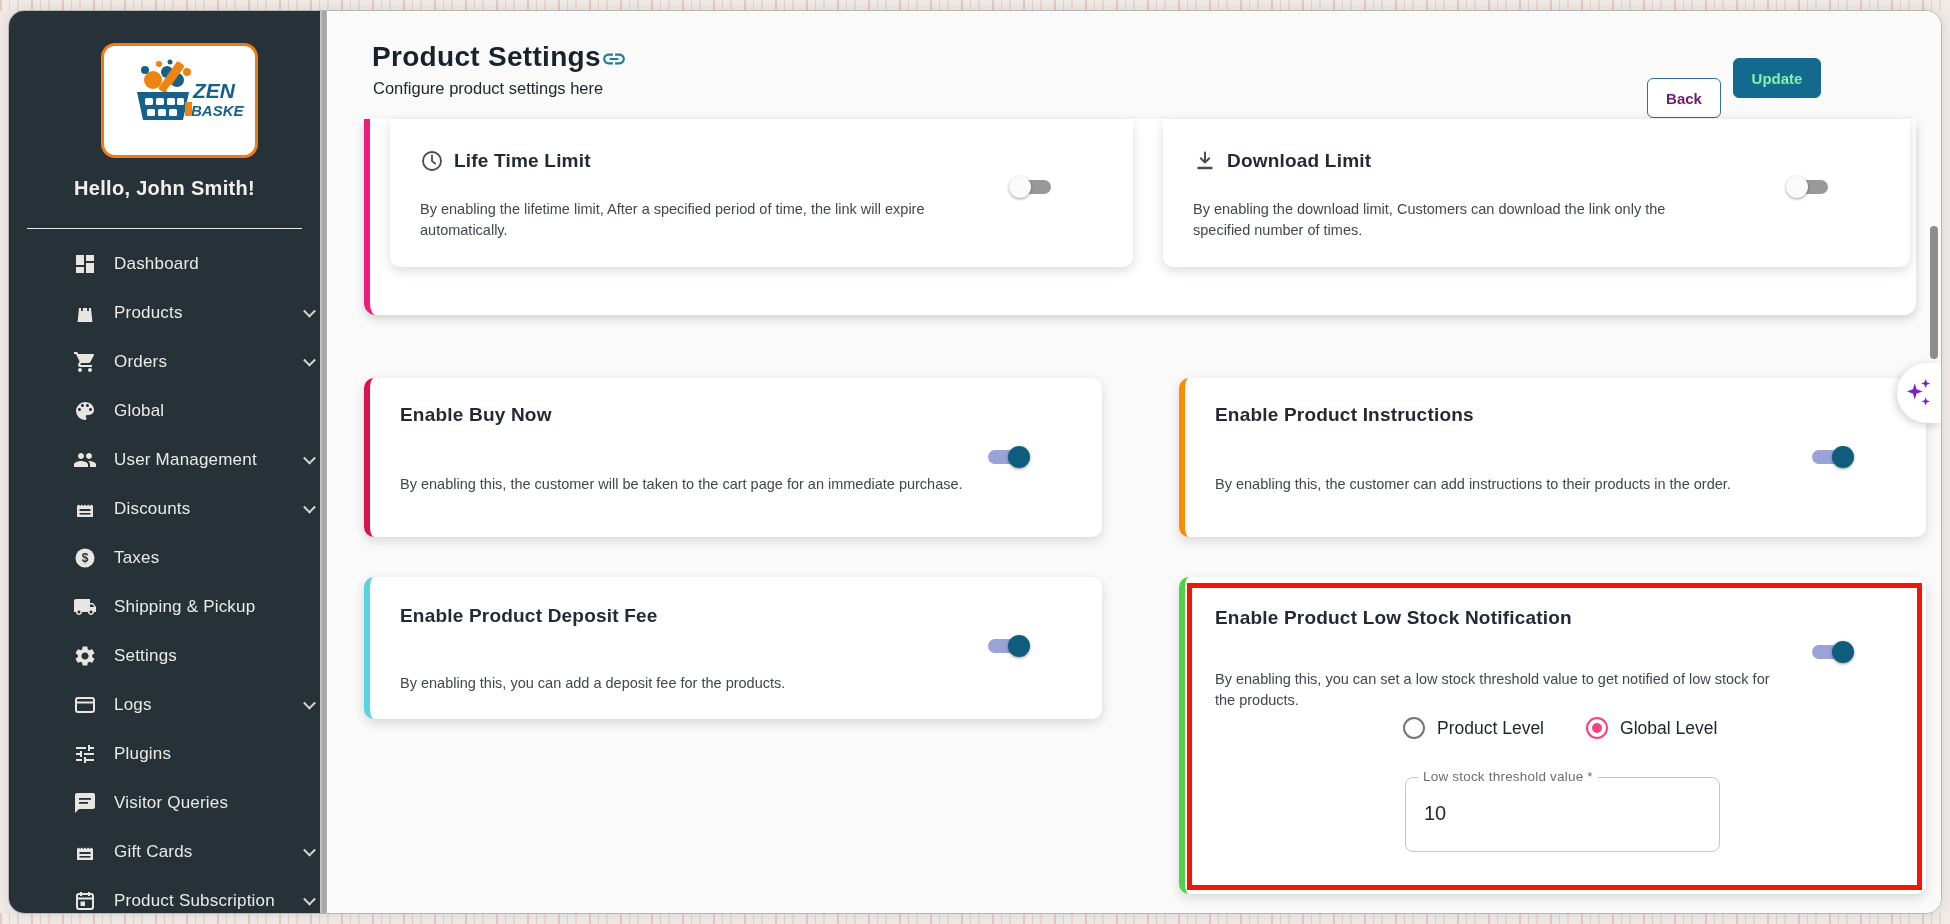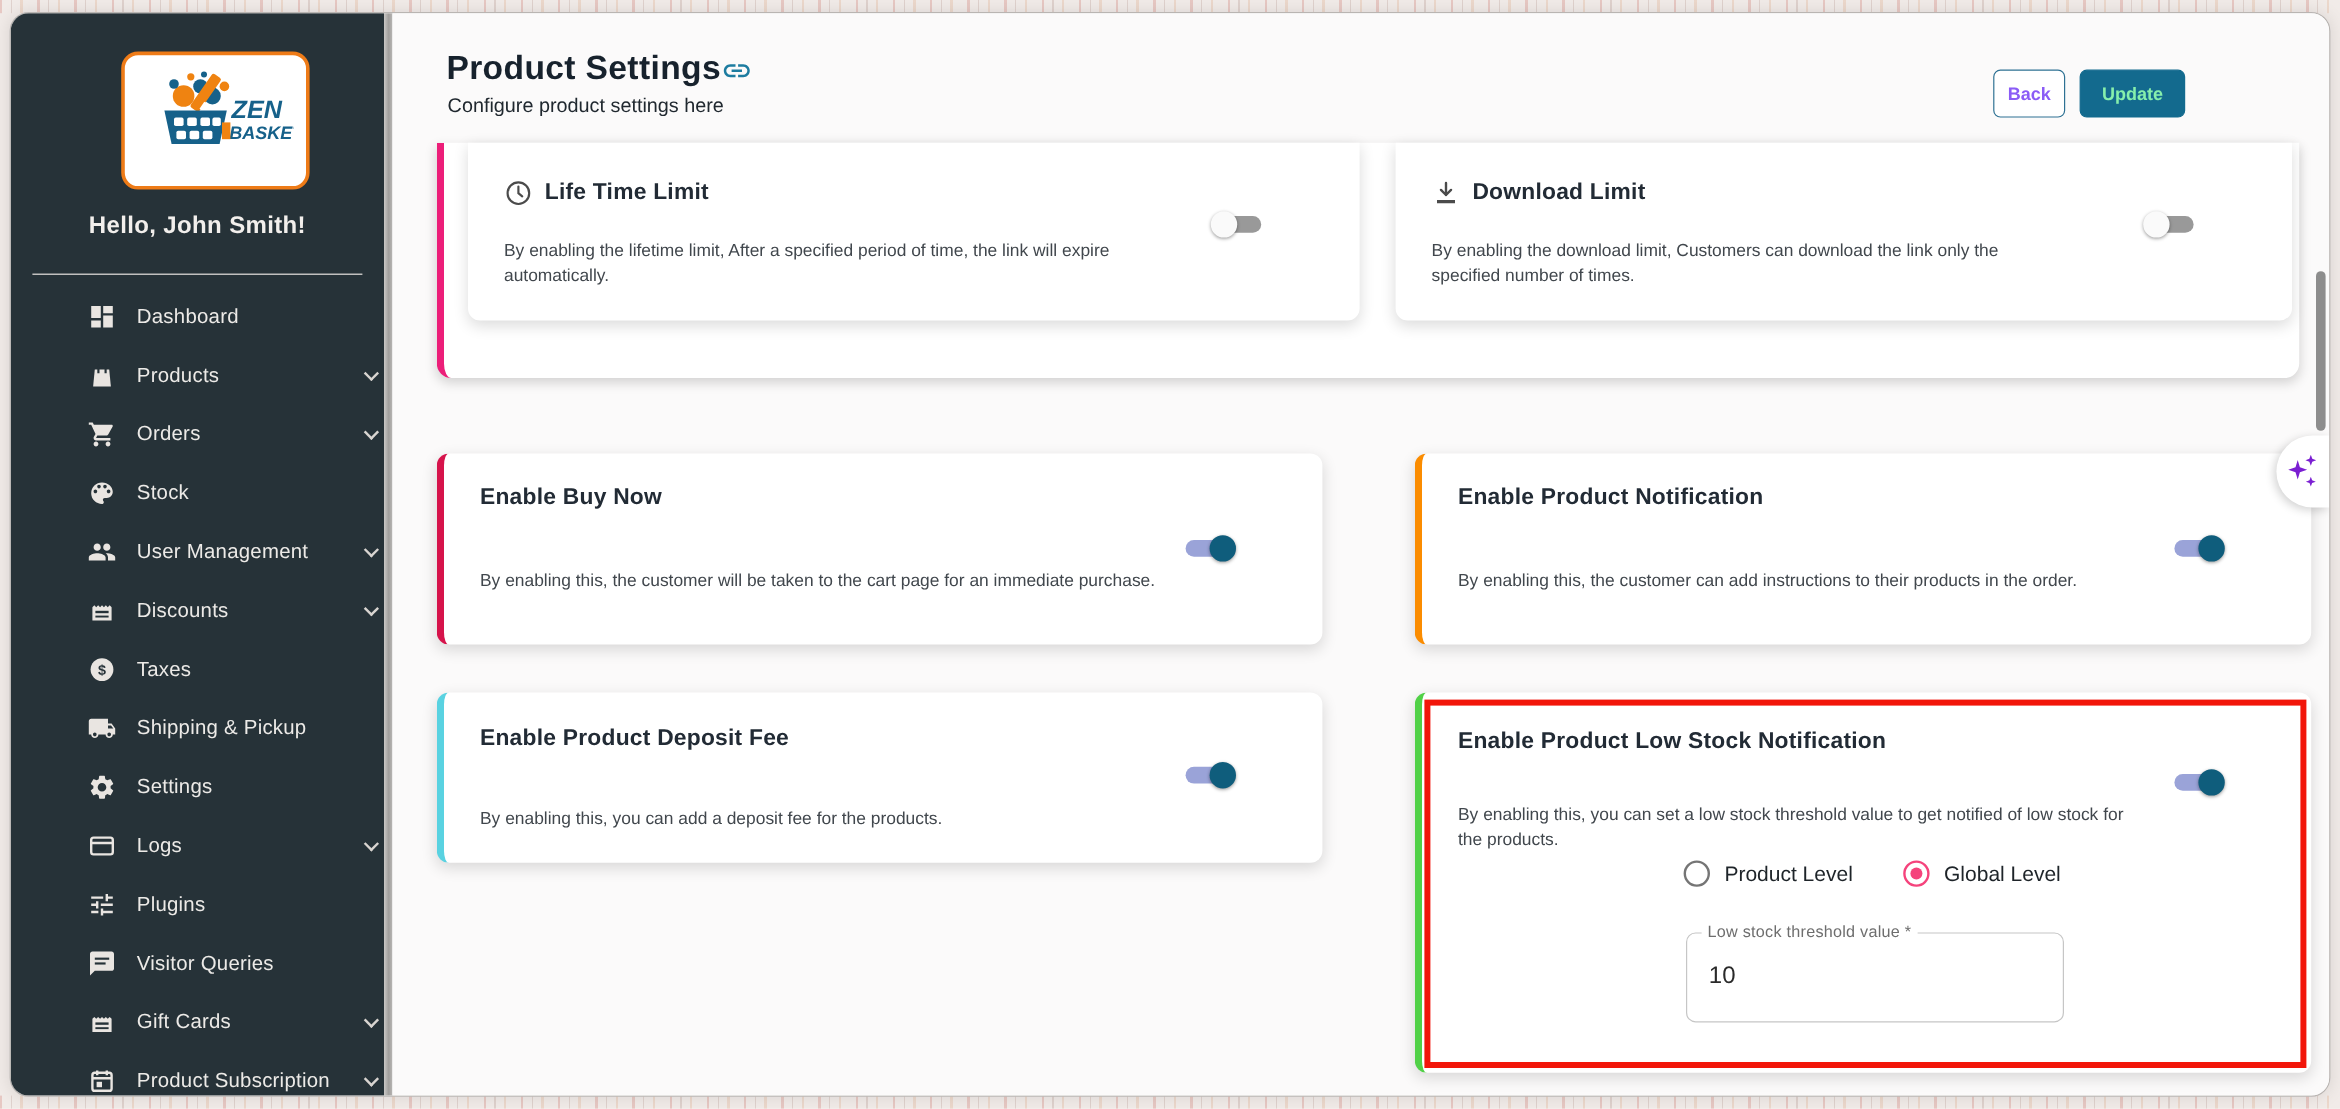--- a/index.html
+++ b/index.html
@@ -62,21 +62,21 @@
   .main { position:absolute; left:318px; top:0; right:0; bottom:0; background:#fbfafa; }
   .page-title-row { position:absolute; left:45px; top:30px; display:flex; align-items:center; gap:0; }
   .page-title { font-size:28px; font-weight:bold; color:#17222d; letter-spacing:.3px; }
   .link-icon { width:26px; height:26px; color:#1d7ca0; margin-top:4px; }
   .link-icon svg { width:26px; height:26px; }
   .page-subtitle { position:absolute; left:46px; top:68px; font-size:16.5px; color:#20282f; }
 
   .hdr-buttons { position:absolute; right:120px; top:47px; display:flex; gap:12px; }
   .btn { height:40px; border-radius:6px; font-size:15px; font-weight:bold;
     display:flex; align-items:center; justify-content:center; cursor:pointer; }
-  .btn-back { width:60px; background:#fff; border:1px solid #2e7193; color:#8b5cf6; }
+  .btn-back { width:74px; background:#fff; border:1px solid #2e7193; color:#701a75;margin-top:20px; }
   .btn-update { width:88px; background:#136a8e; border:1px solid #136a8e; color:#86efac; }
 
   
   .group-panel {
     position:absolute; left:37px; top:108px; width:1552px; height:196px;
     background:#fff; border-left:6px solid #ec1e79;
     border-radius:0 0 12px 12px;
     box-shadow:0 4px 10px rgba(0,0,0,.16);
   }
   .card { position:absolute; background:#fff; border-radius:10px;
@@ -197,21 +197,21 @@
           </span>
           <span class="mi-label">Orders</span>
           <span class="chev"></span>
         </div>
         <div class="menu-item">
           <span class="mi-icon">
             <svg viewBox="0 0 24 24">
               <path fill="currentColor" d="M12 3a9 9 0 0 0 0 18c.83 0 1.5-.67 1.5-1.5 0-.39-.15-.74-.39-1.01-.23-.26-.38-.61-.38-.99 0-.83.67-1.5 1.5-1.5H16a5 5 0 0 0 5-5c0-4.42-4.03-8-9-8zm-5.5 9c-.83 0-1.5-.67-1.5-1.5S5.67 9 6.5 9 8 9.67 8 10.5 7.33 12 6.5 12zm3-4C8.67 8 8 7.33 8 6.5S8.67 5 9.5 5s1.5.67 1.5 1.5S10.33 8 9.5 8zm5 0c-.83 0-1.5-.67-1.5-1.5S13.67 5 14.5 5s1.5.67 1.5 1.5S15.33 8 14.5 8zm3 4c-.83 0-1.5-.67-1.5-1.5S16.67 9 17.5 9s1.5.67 1.5 1.5-.67 1.5-1.5 1.5z"></path>
             </svg>
           </span>
-          <span class="mi-label">Stock</span>
+          <span class="mi-label">Global</span>
         </div>
         <div class="menu-item">
           <span class="mi-icon">
             <svg viewBox="0 0 24 24">
               <path fill="currentColor" d="M16 11c1.66 0 2.99-1.34 2.99-3S17.66 5 16 5c-1.66 0-3 1.34-3 3s1.34 3 3 3zm-8 0c1.66 0 2.99-1.34 2.99-3S9.66 5 8 5C6.34 5 5 6.34 5 8s1.34 3 3 3zm0 2c-2.33 0-7 1.17-7 3.5V19h14v-2.5c0-2.33-4.67-3.5-7-3.5zm8 0c-.29 0-.62.02-.97.05 1.16.84 1.97 1.97 1.97 3.45V19h6v-2.5c0-2.33-4.67-3.5-7-3.5z"></path>
             </svg>
           </span>
           <span class="mi-label">User Management</span>
           <span class="chev"></span>
         </div>
@@ -363,21 +363,21 @@
     <section class="card accent" style="left: 37px; top: 367px; width: 738px; height: 159px; border-left-color: rgb(214, 19, 75);">
       <div class="card-title" style="top:26px;">Enable Buy Now</div>
       <div class="toggle on" style="right:72px; top:66px;">
         <span class="track"></span>
           <span class="knob"></span>
       </div>
       <div class="card-desc" style="top:96px; width:580px;">By enabling this, the customer will be taken to the cart page for an immediate purchase.</div>
     </section>
 
     <section class="card accent" style="left: 852px; top: 367px; width: 747px; height: 159px; border-left-color: rgb(251, 140, 0);">
-      <div class="card-title" style="top:26px;">Enable Product Notification</div>
+      <div class="card-title" style="top:26px;">Enable Product Instructions</div>
       <div class="toggle on" style="right:72px; top:66px;">
         <span class="track"></span>
           <span class="knob"></span>
       </div>
       <div class="card-desc" style="top:96px; width:560px;">By enabling this, the customer can add instructions to their products in the order.</div>
     </section>
 
     <section class="card accent" style="left: 37px; top: 566px; width: 738px; height: 142px; border-left-color: rgb(89, 210, 225);">
       <div class="card-title" style="top:28px;">Enable Product Deposit Fee</div>
       <div class="toggle on" style="right:72px; top:56px;">

